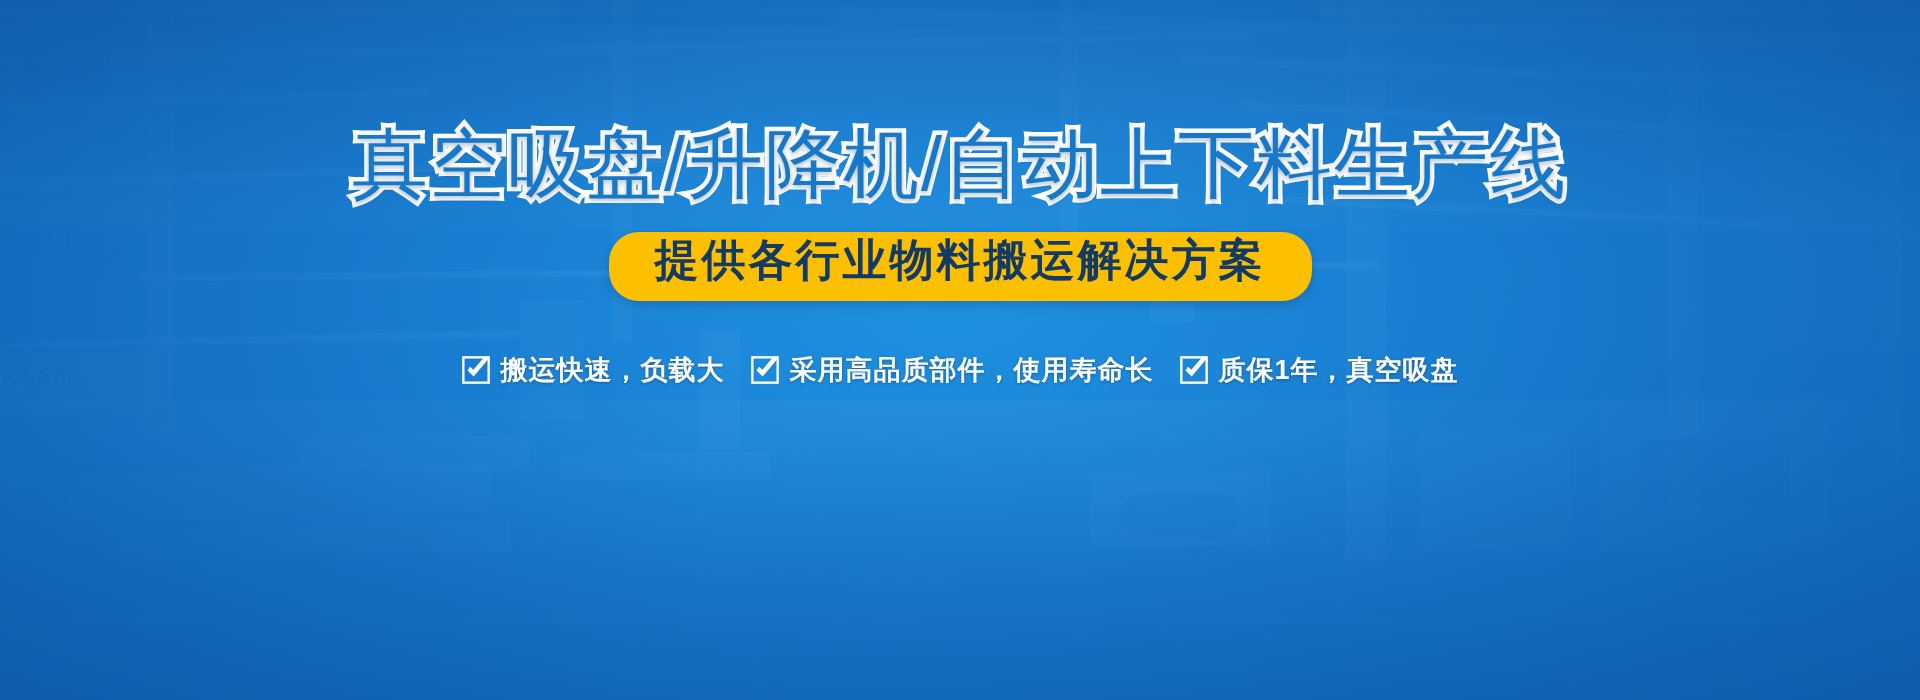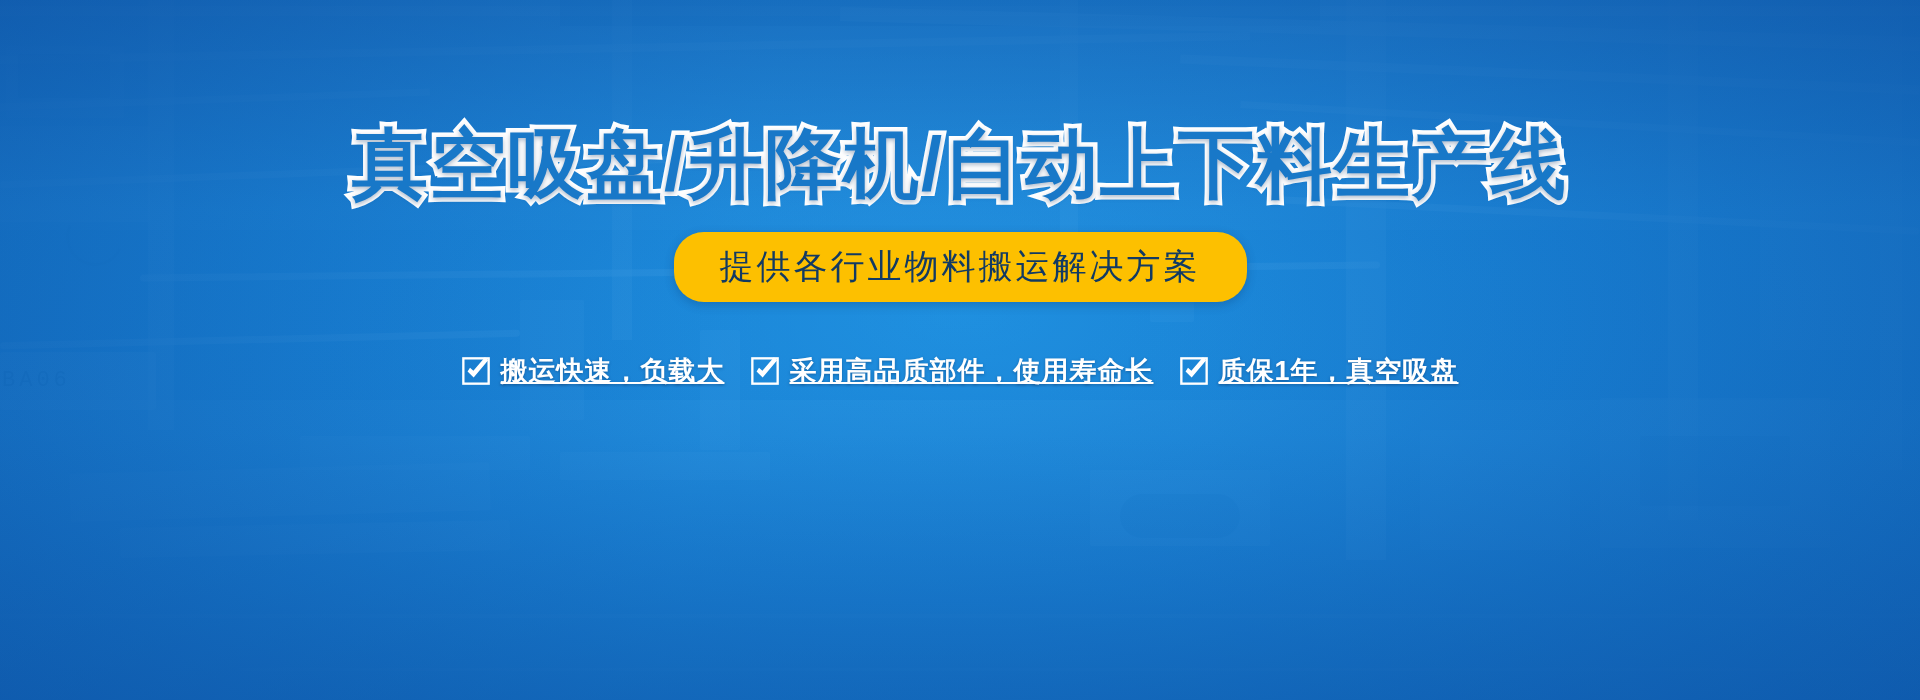--- a/index.html
+++ b/index.html
@@ -101,40 +101,40 @@
     display: flex;
     flex-direction: column;
     align-items: center;
     justify-content: flex-start;
     padding-top: 126px;
     box-sizing: border-box;
   }
 
   .title {
     font-size: 76px;
-    font-weight: bold;
+    font-weight: normal;
     letter-spacing: 2px;
     line-height: 1;
     color: #1878c8;
     -webkit-text-stroke: 9px #ffffff;
     paint-order: stroke fill;
     margin: 0;
     white-space: nowrap;
     text-shadow: 0 2px 5px rgba(8,50,100,0.35);
   }
 
   .pill {
     margin-top: 30px;
     background: #fdc000;
     color: #123a63;
-    font-size: 34px;
-    font-weight: normal;
+    font-size: 44px;
+    font-weight: bold;
     letter-spacing: 3px;
     line-height: 1;
-    padding: 17px 46px 19px 46px;
+    padding: 6px 46px 19px 46px;
     border-radius: 30px;
     white-space: nowrap;
     box-shadow: 0 3px 10px rgba(8,45,92,0.25);
   }
 
   .features {
     margin-top: 54px;
     display: flex;
     align-items: center;
     gap: 26px;
@@ -151,21 +151,20 @@
     flex: 0 0 auto;
     display: block;
   }
   .feature-label {
     color: #ffffff;
     font-size: 27px;
     font-weight: bold;
     letter-spacing: 1px;
     line-height: 1;
     text-shadow: 0 1px 3px rgba(10,50,100,0.45);
-    text-decoration: underline;
   }
 </style>
 </head>
 <body>
 
 <div class="banner">
 
   <div class="photo">
     <div class="ceiling"></div>
     <div class="floor"></div>

